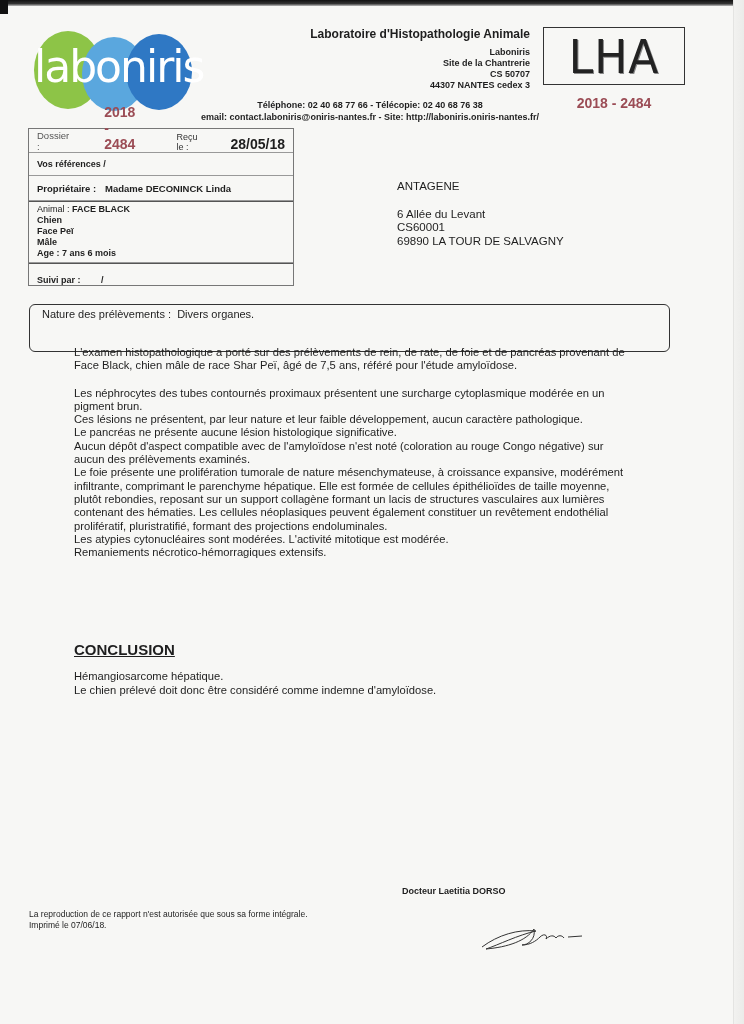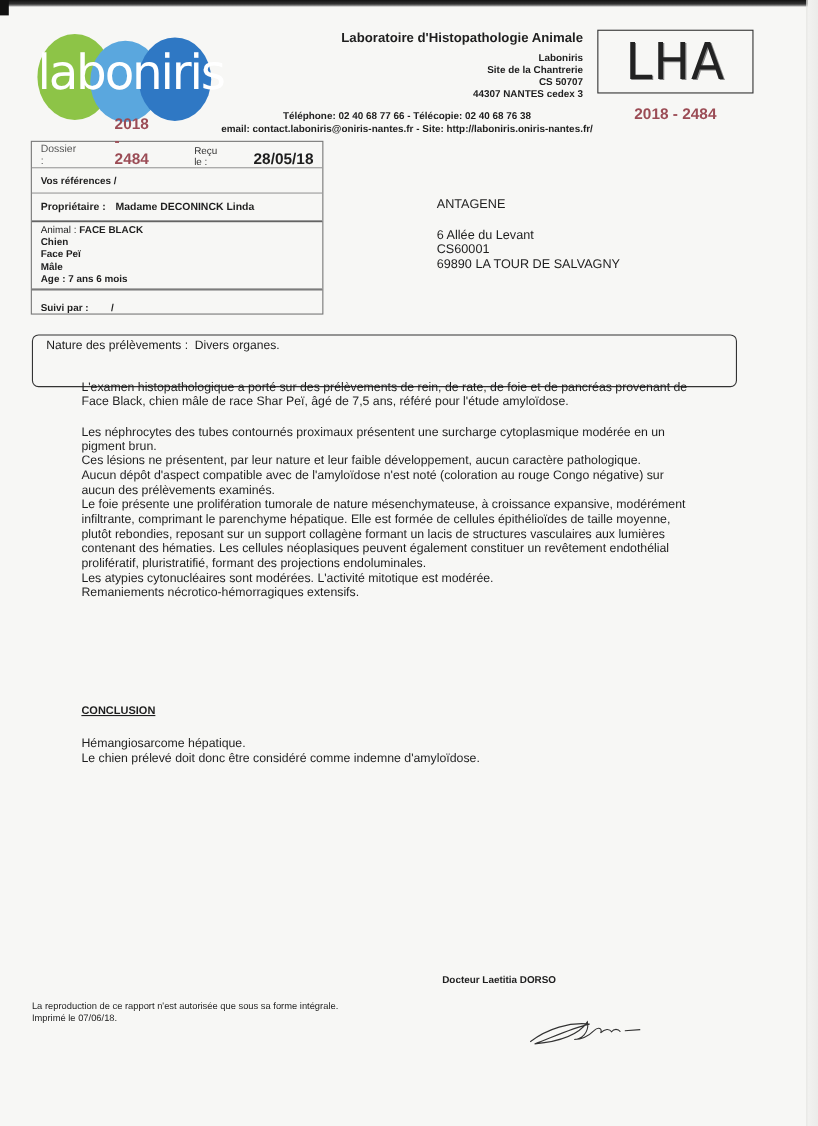--- a/index.html
+++ b/index.html
@@ -77,21 +77,21 @@
   .nature-box {
     left: 29px; top: 304px; width: 641px; height: 48px;
     border: 1px solid #333; border-radius: 6px; box-sizing: border-box;
     padding: 3px 12px; font-size: 11px;
   }
 
   .body-text { left: 74px; top: 346px; width: 560px; font-size: 11.2px; line-height: 13.3px; }
   .body-text p { margin: 0; }
   .gap { height: 14px; }
 
-  .conclusion-title { left: 74px; top: 641px; font-size: 10px; font-weight: bold; text-decoration: underline; }
+  .conclusion-title { left: 74px; top: 641px; font-size: 15px; font-weight: bold; text-decoration: underline; }
   .conclusion-text { left: 74px; top: 670px; font-size: 11.2px; line-height: 13.5px; }
 
   .doctor { left: 402px; top: 886px; font-size: 9px; font-weight: bold; }
   .footer { left: 29px; top: 909px; font-size: 8.5px; line-height: 11px; }
   .signature { left: 478px; top: 915px; width: 110px; height: 40px; }
 </style>
 </head>
 <body>
 
 <div class="scan-top"></div>
@@ -162,20 +162,21 @@
 <div class="abs nature-box">
   <span>Nature des prélèvements :</span>&nbsp;
   <span>Divers organes.</span>
 </div>
 
 <div class="abs body-text">
   <p>L'examen histopathologique a porté sur des prélèvements de rein, de rate, de foie et de pancréas provenant de Face Black, chien mâle de race Shar Peï, âgé de 7,5 ans, référé pour l'étude amyloïdose.</p>
   <div class="gap"></div>
   <p>Les néphrocytes des tubes contournés proximaux présentent une surcharge cytoplasmique modérée en un pigment brun.</p>
   <p>Ces lésions ne présentent, par leur nature et leur faible développement, aucun caractère pathologique.</p>
+  <p>Le pancréas ne présente aucune lésion histologique significative.</p>
   <p>Aucun dépôt d'aspect compatible avec de l'amyloïdose n'est noté (coloration au rouge Congo négative) sur aucun des prélèvements examinés.</p>
   <p>Le foie présente une prolifération tumorale de nature mésenchymateuse, à croissance expansive, modérément infiltrante, comprimant le parenchyme hépatique. Elle est formée de cellules épithélioïdes de taille moyenne, plutôt rebondies, reposant sur un support collagène formant un lacis de structures vasculaires aux lumières contenant des hématies. Les cellules néoplasiques peuvent également constituer un revêtement endothélial prolifératif, pluristratifié, formant des projections endoluminales.</p>
   <p>Les atypies cytonucléaires sont modérées. L'activité mitotique est modérée.</p>
   <p>Remaniements nécrotico-hémorragiques extensifs.</p>
 </div>
 
 <div class="abs conclusion-title">CONCLUSION</div>
 <div class="abs conclusion-text">
   <div>Hémangiosarcome hépatique.</div>
   <div>Le chien prélevé doit donc être considéré comme indemne d'amyloïdose.</div>

